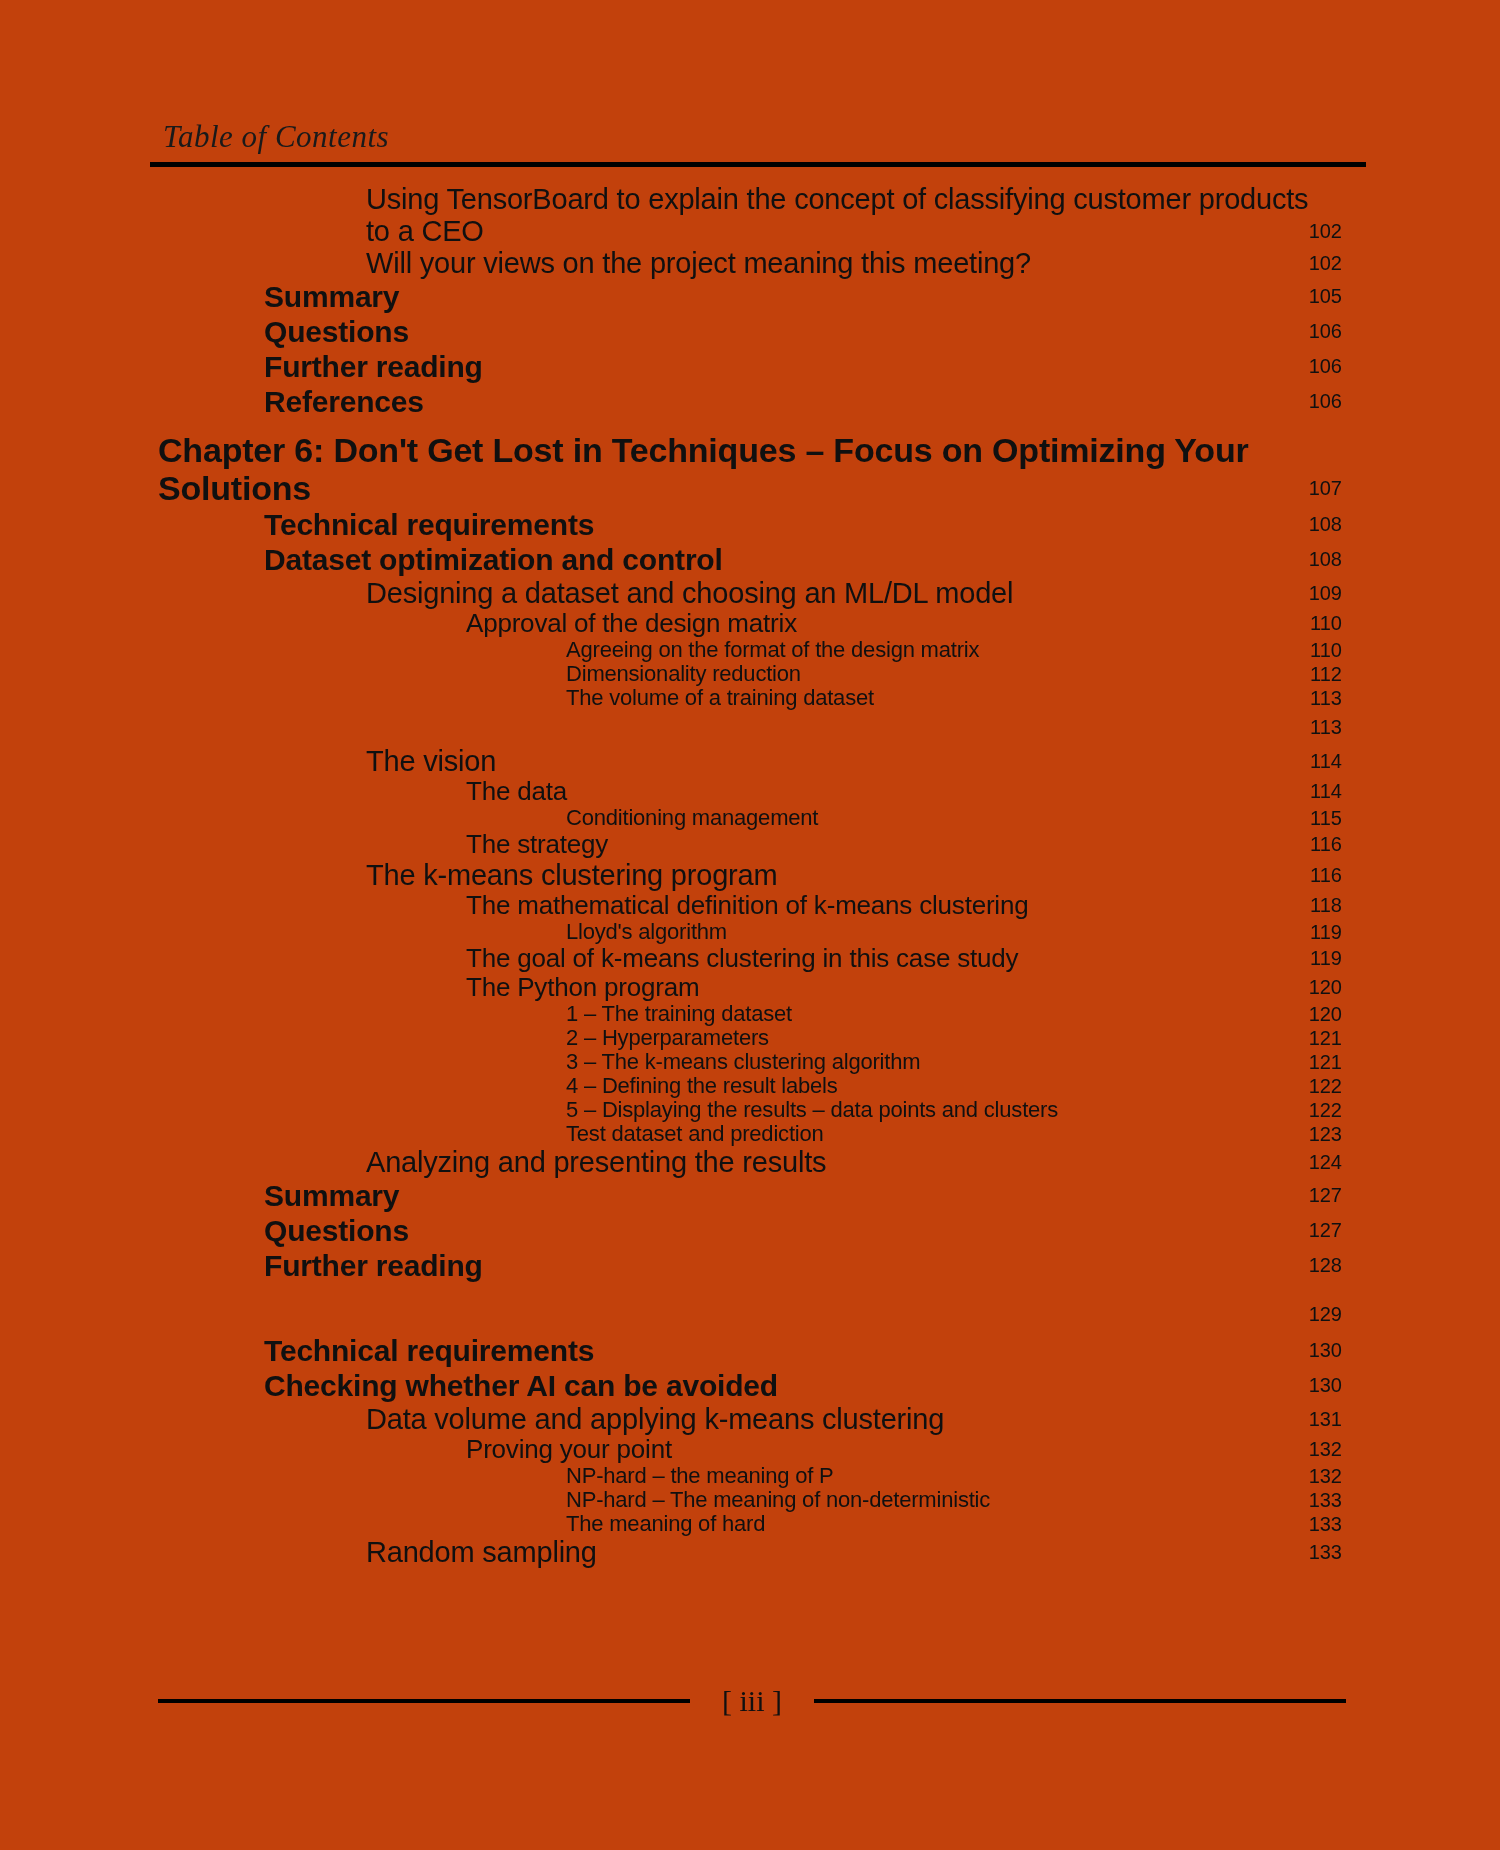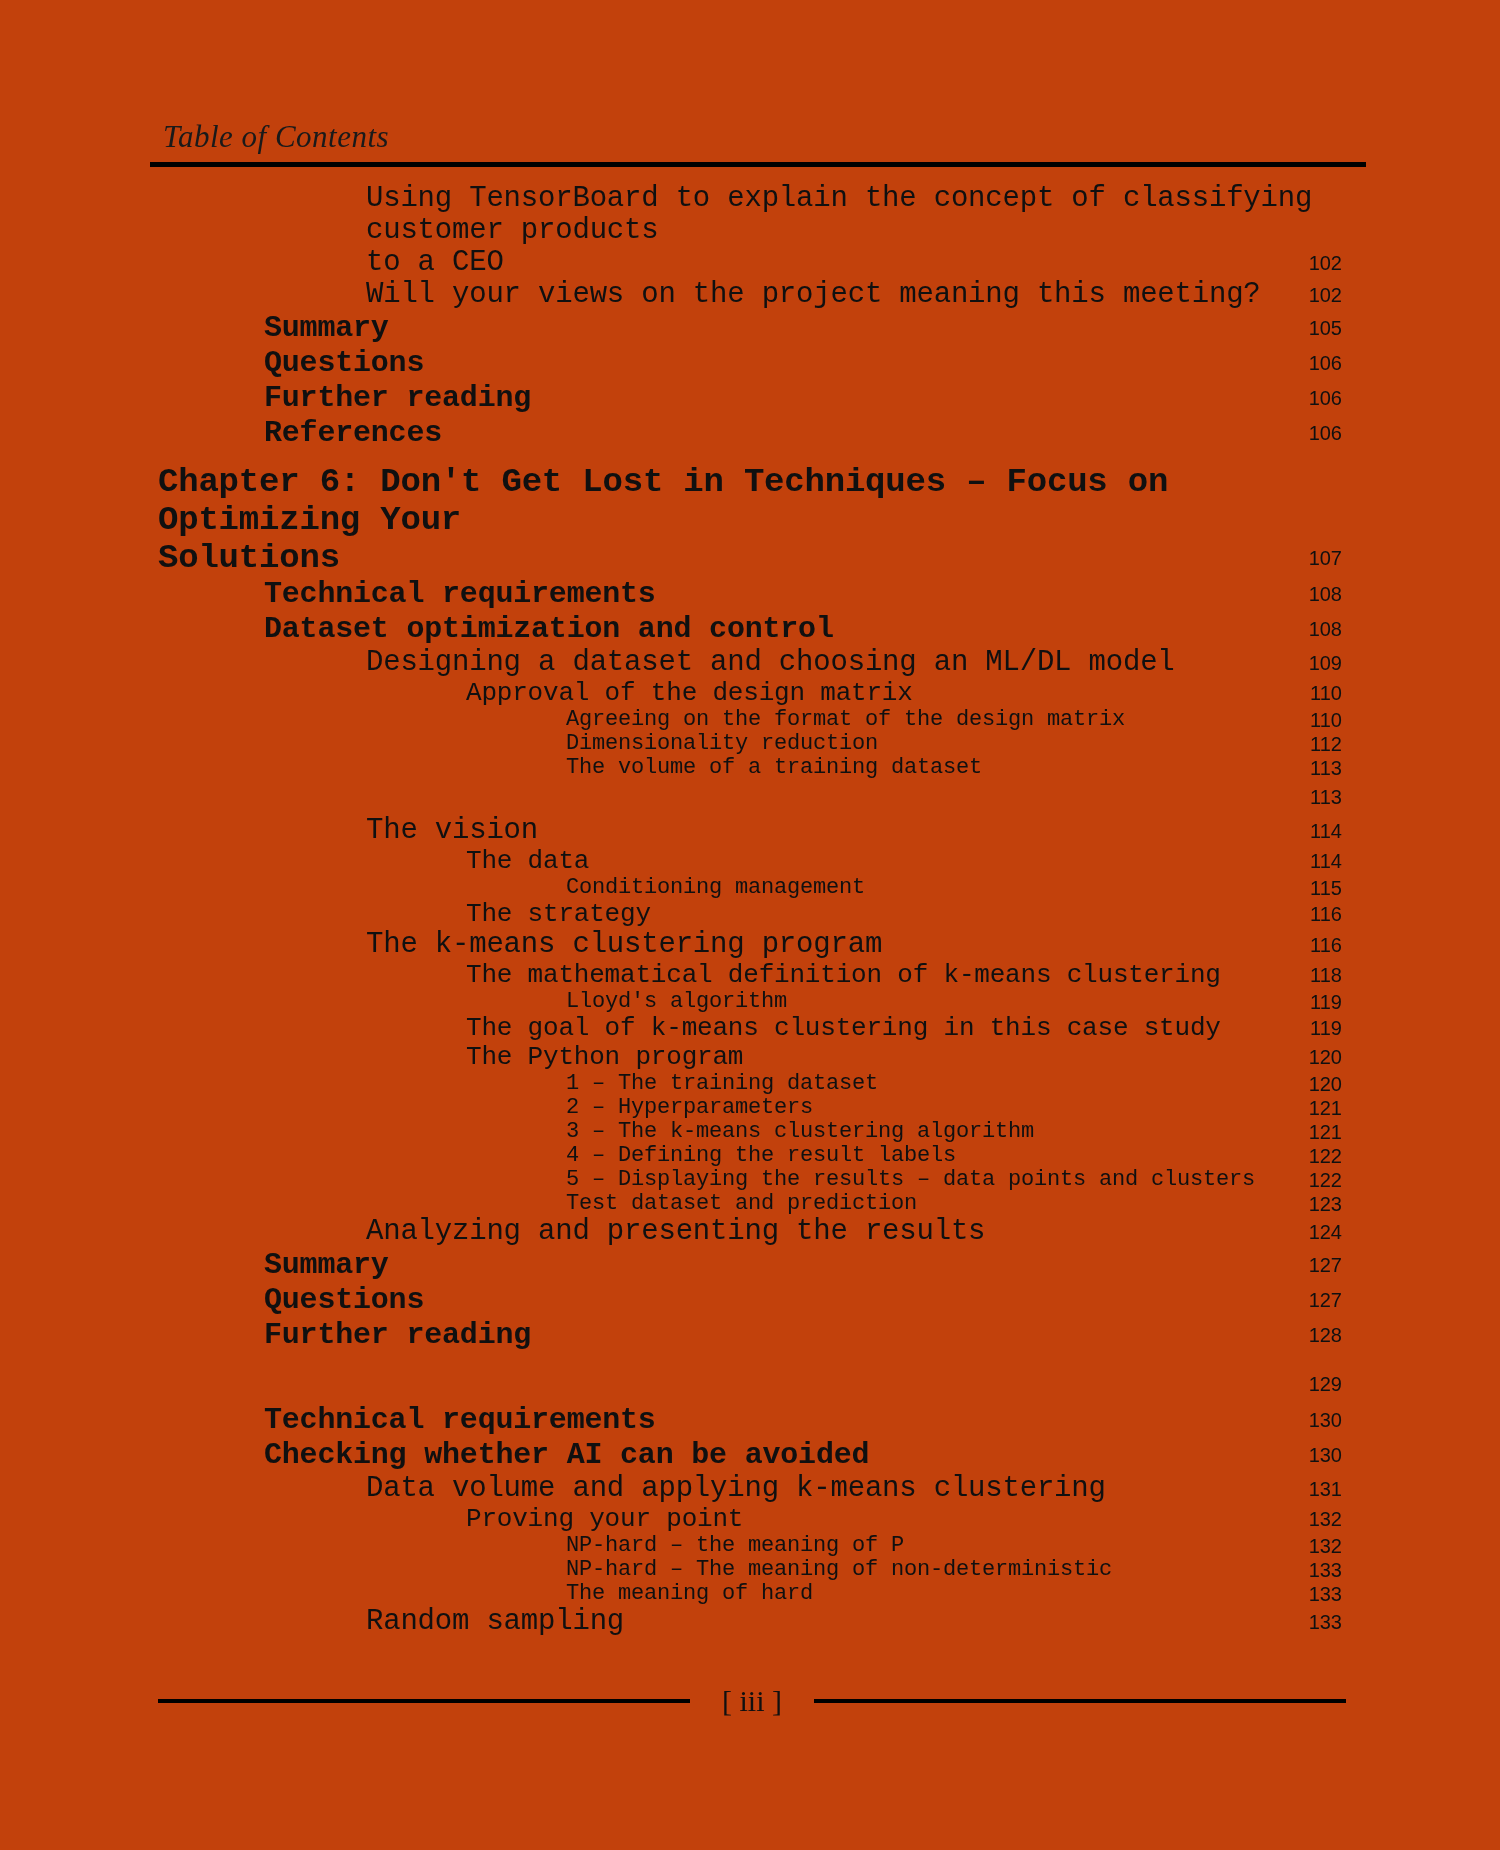--- a/index.html
+++ b/index.html
@@ -32,21 +32,21 @@
     background: #000000;
   }
   .toc {
     position: absolute;
     left: 158px;
     top: 183px;
     width: 1184px;
   }
   .row { display: flex; align-items: flex-start; }
   .line-only { display: block; }
-  .label { letter-spacing: -0.2px; font-family: Liberation Mono, monospace; }
+  .label { letter-spacing: -0.2px; }
   .pagenum {
     margin-left: auto;
     font-size: 20px;
     font-weight: normal;
     line-height: inherit;
     min-width: 56px;
     text-align: right;
     letter-spacing: 0;
     padding-left: 20px;
     white-space: nowrap;

